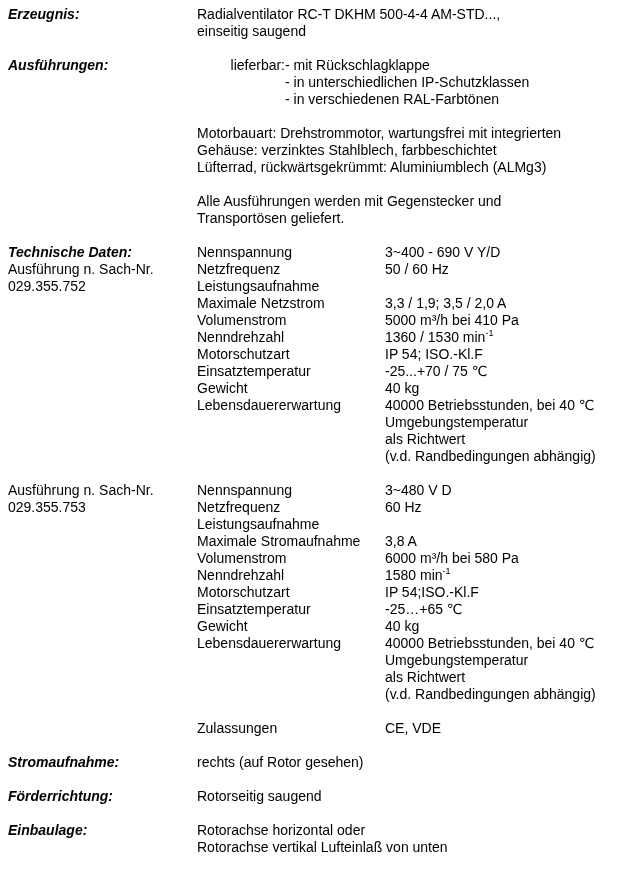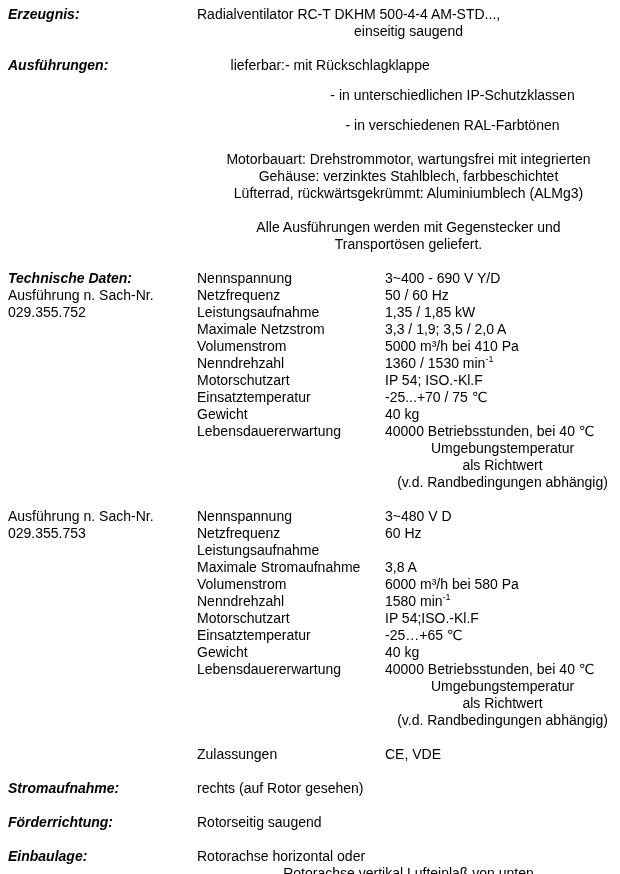--- a/index.html
+++ b/index.html
@@ -8,25 +8,25 @@
     width: 620px; height: 874px;
     font-family: "Liberation Sans", "DejaVu Sans", sans-serif;
     font-size: 14px; line-height: 17px; color: #000000;
     overflow: hidden;
   }
   .doc { position: relative; width: 620px; height: 722px; padding: 6px 0 16px 8px; }
   .row { display: flex; height: 17px; white-space: nowrap; }
   .c1 { flex: 0 0 189px; width: 189px; }
   .c2 { flex: 0 0 188px; width: 188px; }
   .c3 { flex: 1 1 auto; }
-  .line { height: 17px; white-space: nowrap; text-align: center; }
+  .line { height: 17px; white-space: nowrap; }
   .lbl { font-weight: bold; font-style: italic; }
   .blank { height: 17px; }
   .p2 { padding-left: 189px; }          
-  .ind-items { padding-left: 277px; margin-top: 13px; }   
+  .ind-items { padding-left: 277px; }   
   .ind-thermo { padding-left: 247px; }  
   .ind-val { padding-left: 377px; }     
   .lief { display: inline-block; width: 88px; text-align: right; }
   sup { font-size: 9px; line-height: 0; vertical-align: super; }
 </style>
 </head>
 <body>
 
 <div class="doc">
 
@@ -60,21 +60,20 @@
     <div class="c3">3~400 - 690 V Y/D</div>
   </div>
   <div class="row">
     <div class="c1">Ausführung n. Sach-Nr.</div>
     <div class="c2">Netzfrequenz</div>
     <div class="c3">50 / 60 Hz</div>
   </div>
   <div class="row">
     <div class="c1">029.355.752</div>
     <div class="c2">Leistungsaufnahme</div>
-    <div class="c3">1,35 / 1,85 kW</div>
   </div>
   <div class="row">
     <div class="c1"></div>
     <div class="c2">Maximale Netzstrom</div>
     <div class="c3">3,3 / 1,9; 3,5 / 2,0 A</div>
   </div>
   <div class="row">
     <div class="c1"></div>
     <div class="c2">Volumenstrom</div>
     <div class="c3">5000 m³/h bei 410 Pa</div>

